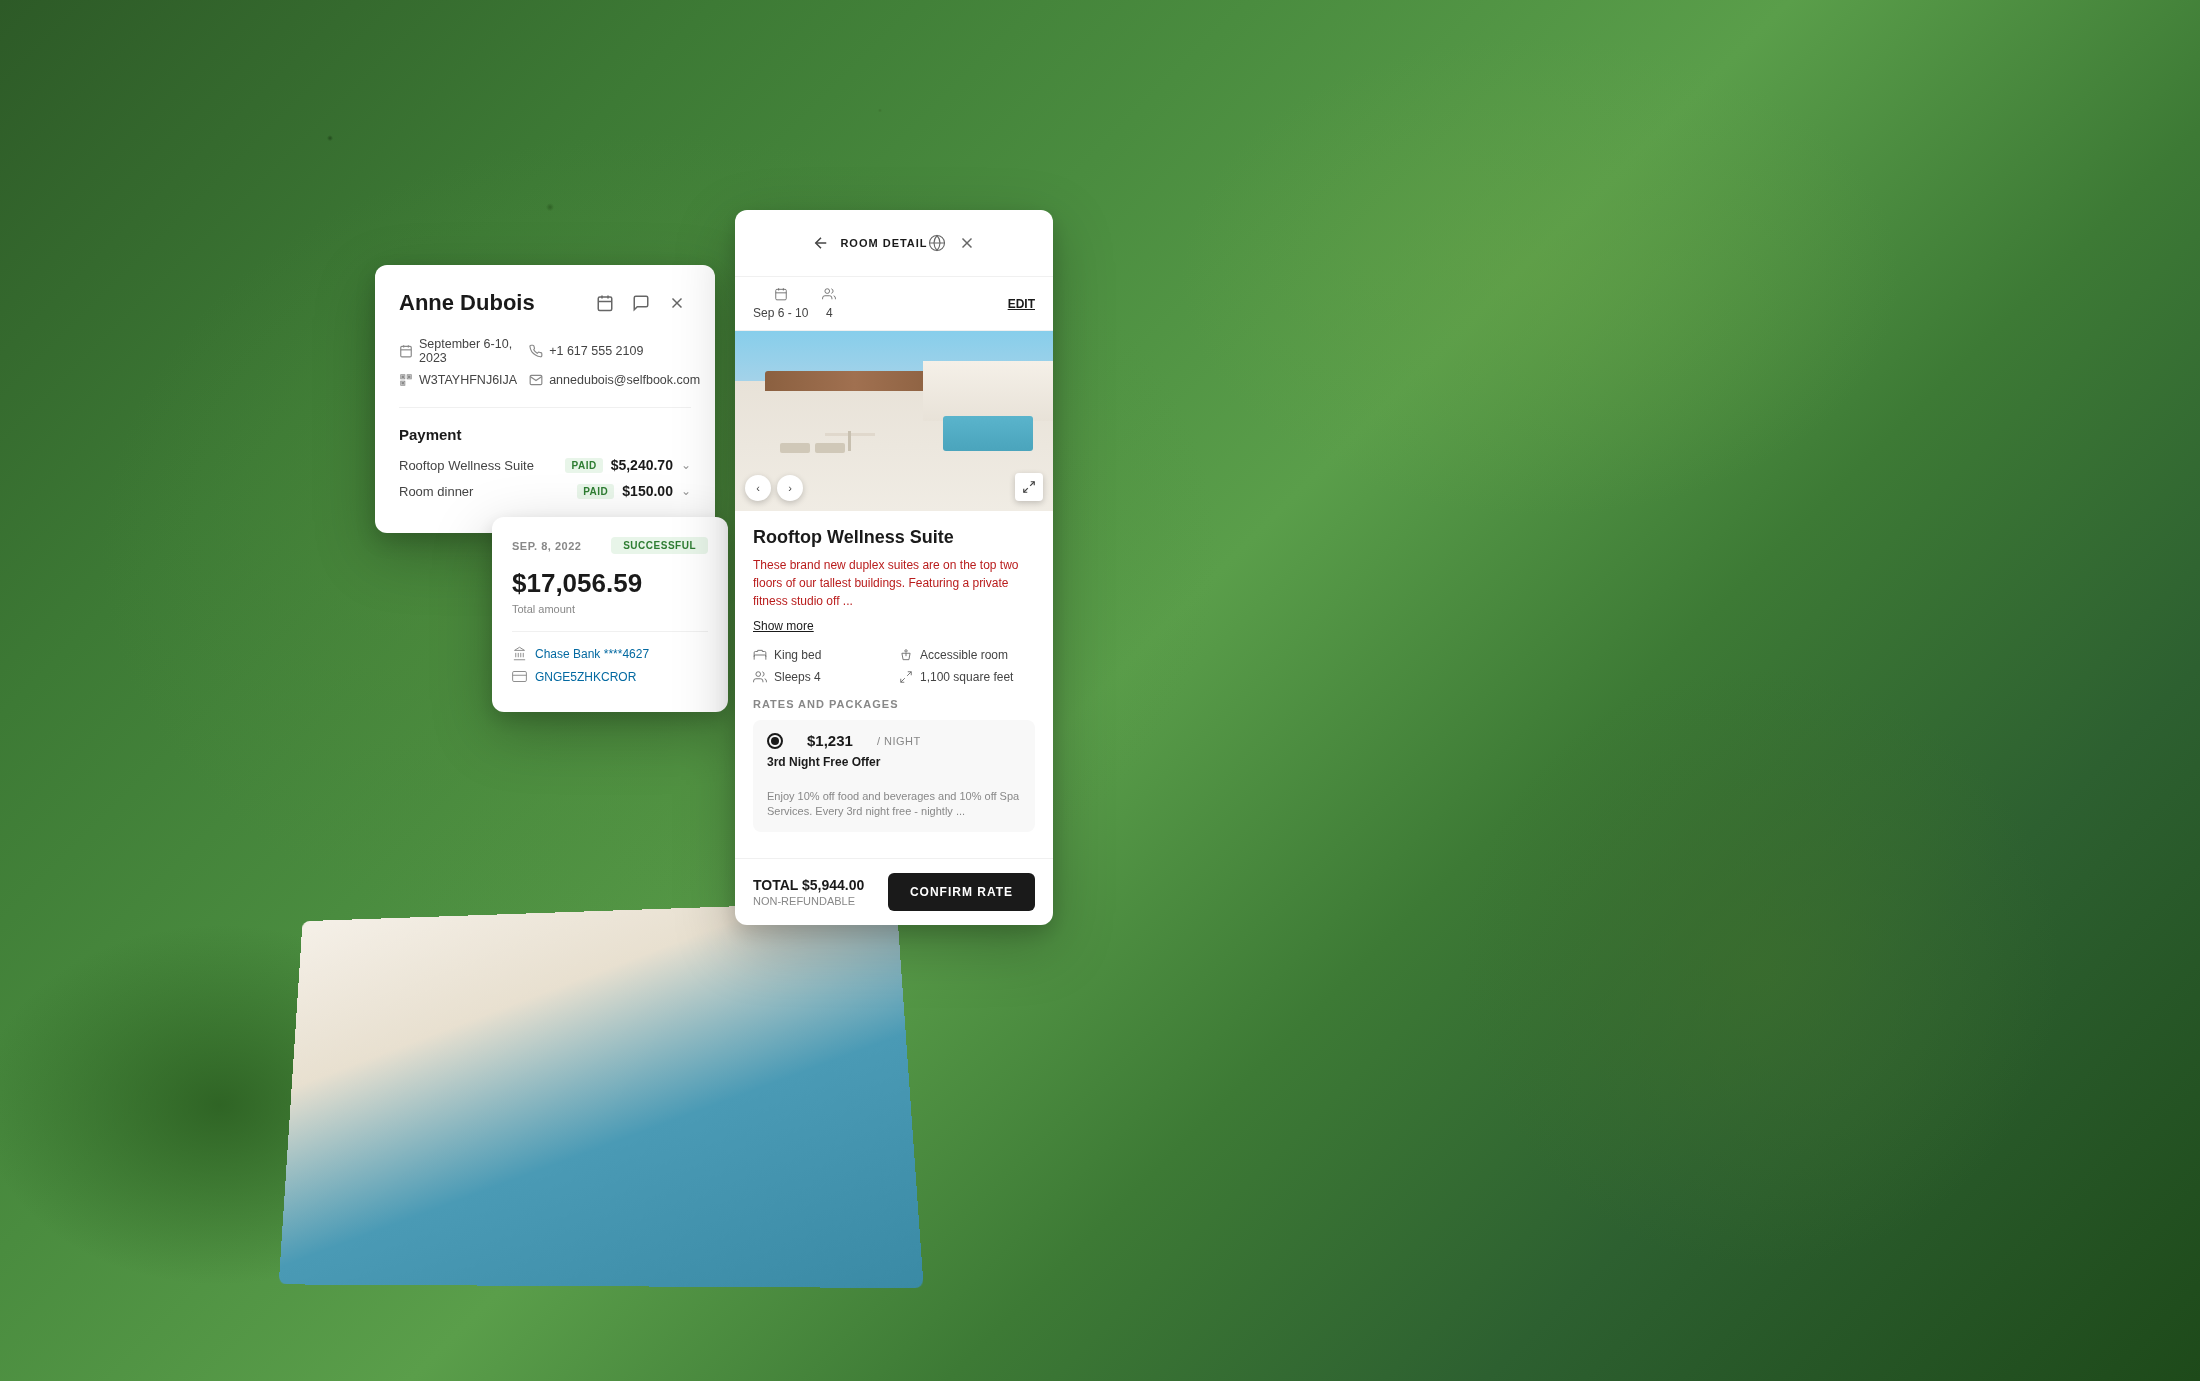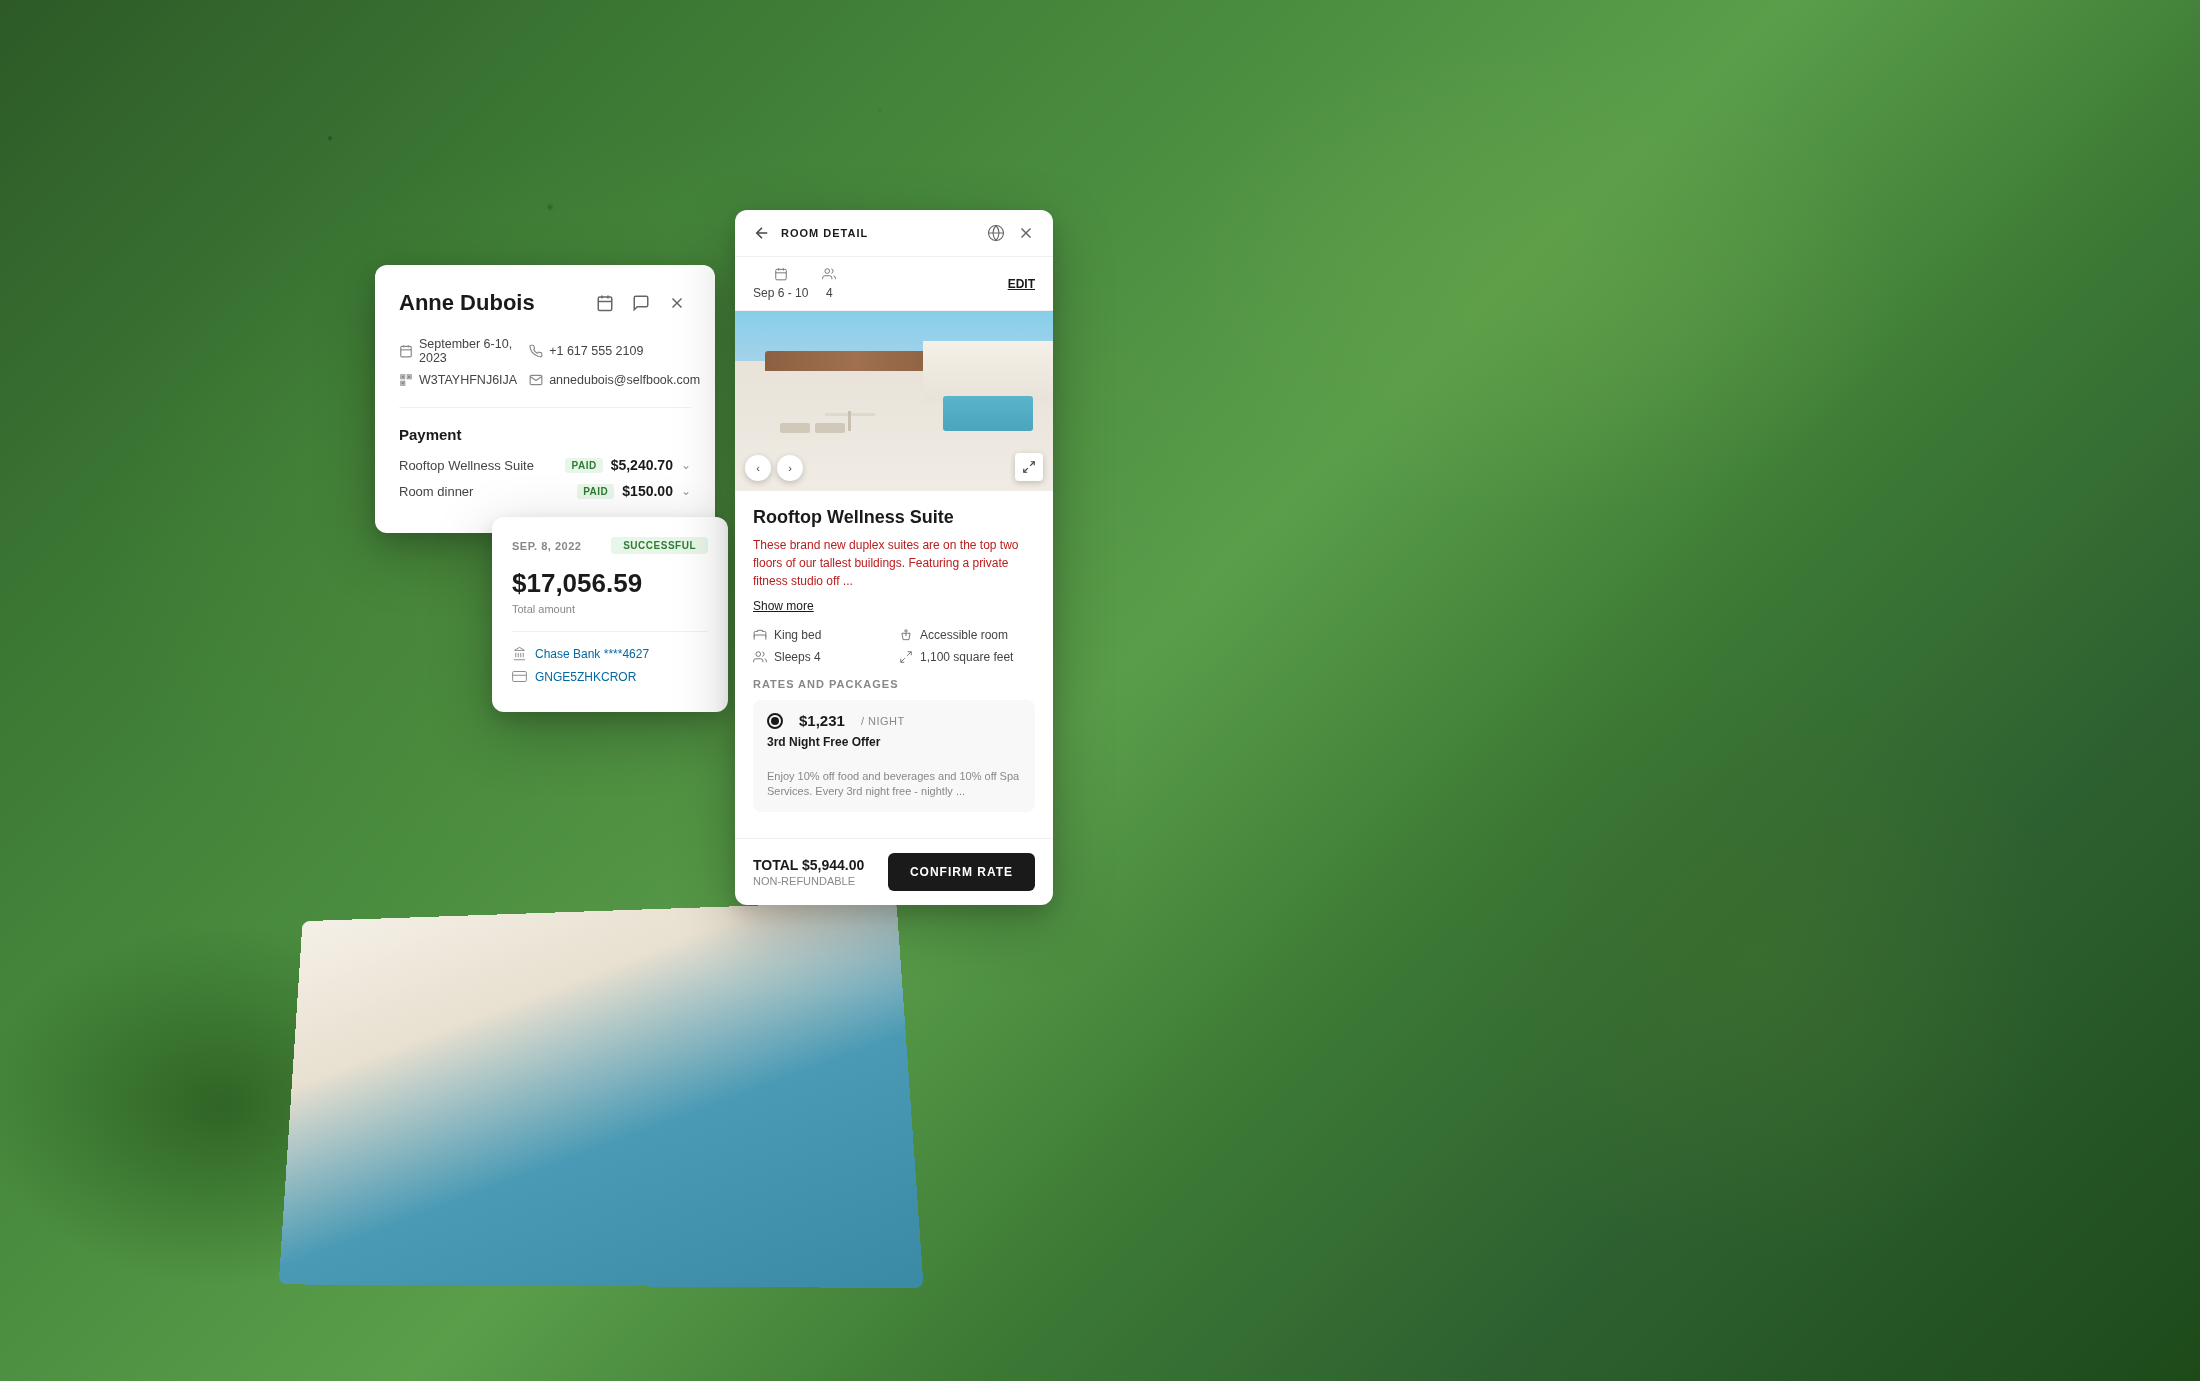--- a/index.html
+++ b/index.html
@@ -252,22 +252,22 @@
       left: 735px;
       top: 210px;
       width: 318px;
       overflow: hidden;
       z-index: 10;
     }
 
     .room-card-header {
       display: flex;
       align-items: center;
-      justify-content: space-between;
-      padding: 14px 18px;
+      justify-content: center;
+      padding: 24px 18px;
       border-bottom: 1px solid #f0f0f0;
     }
 
     .room-card-header-left {
       display: flex;
       align-items: center;
       gap: 10px;
     }
 
     .back-btn {
@@ -443,21 +443,21 @@
     .rate-option {
       background: #f8f8f8;
       border-radius: 8px;
       padding: 12px 14px;
       margin-bottom: 10px;
     }
 
     .rate-header {
       display: flex;
       align-items: center;
-      gap: 16px;
+      gap: 24px;
       margin-bottom: 6px;
     }
 
     .rate-radio {
       width: 16px;
       height: 16px;
       border: 2px solid #1a1a1a;
       border-radius: 50%;
       display: flex;
       align-items: center;

